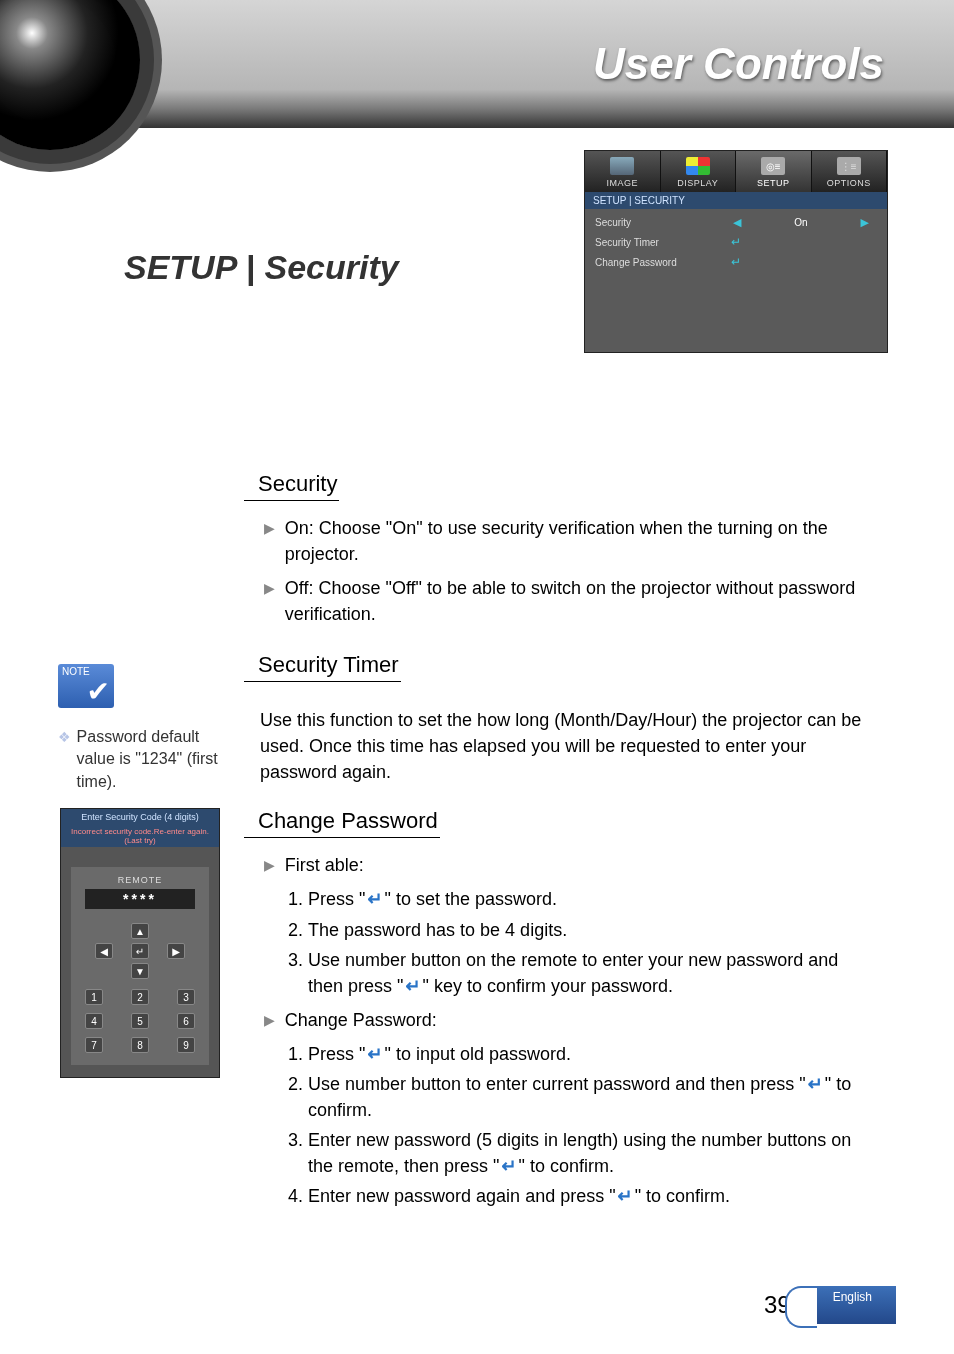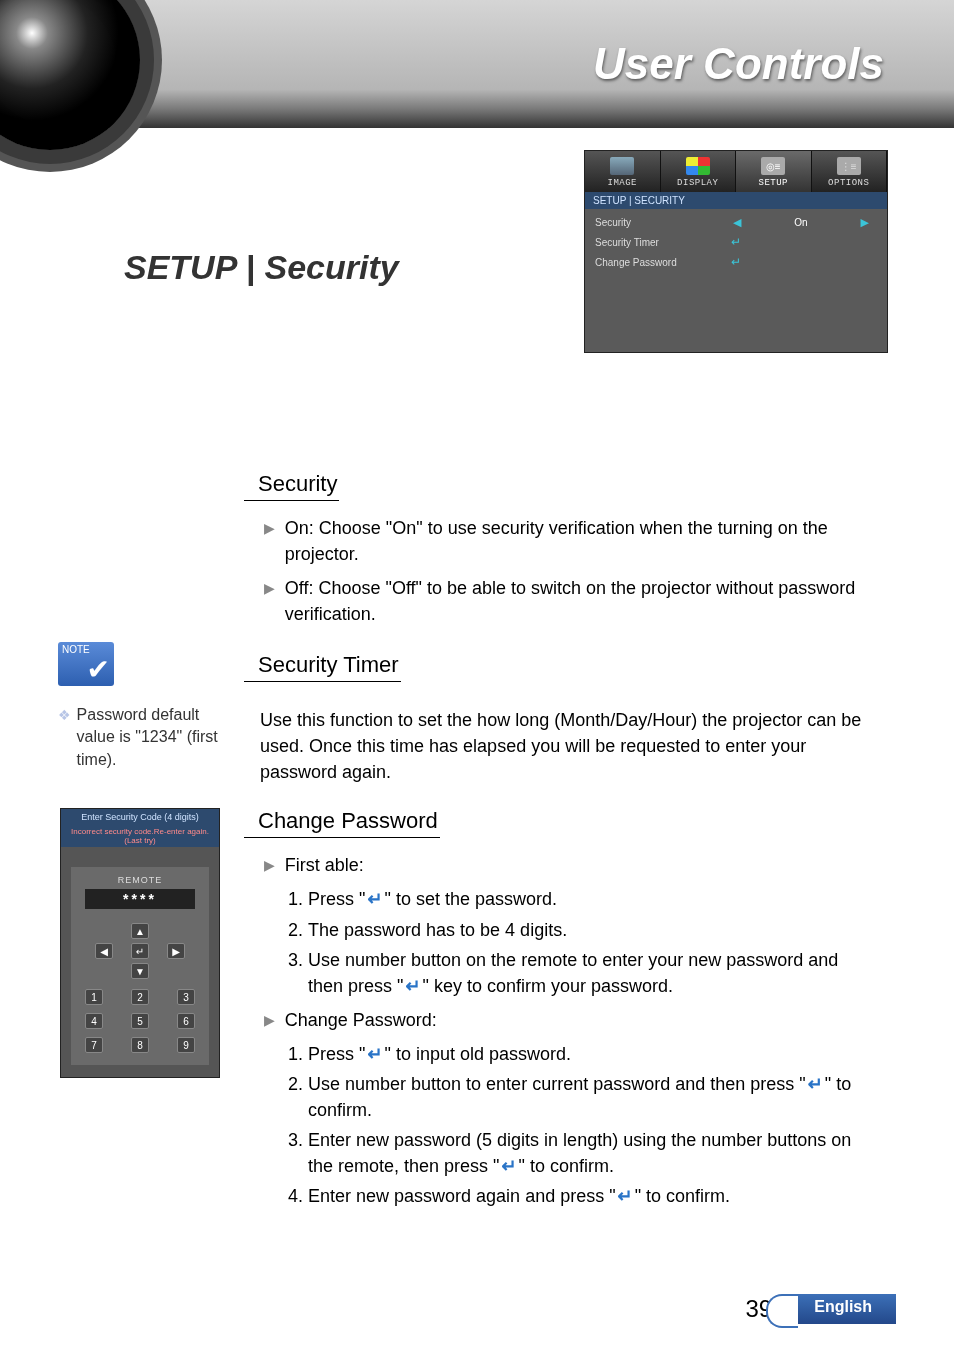--- a/index.html
+++ b/index.html
@@ -73,21 +73,21 @@
     color: #fff;
   }
   .osd-tab-icon {
     width: 24px; height: 18px;
     margin: 0 auto 3px;
     background: #888;
     border-radius: 2px;
     display: flex; align-items: center; justify-content: center;
     font-size: 10px;
   }
-  .osd-tab-label { font-size: 9px; letter-spacing: 0.5px; font-family: Liberation Mono, monospace; }
+  .osd-tab-label { font-size: 9px; letter-spacing: 0.5px; }
   .osd-breadcrumb {
     background: #2d4a6e;
     color: #cfe3ff;
     padding: 3px 8px;
     font-size: 10px;
   }
   .osd-rows { padding: 4px 0 80px; }
   .osd-row {
     display: flex;
     align-items: center;
@@ -137,21 +137,21 @@
     color: #2a74c7;
     font-weight: bold;
     display: inline-block;
     padding: 0 2px;
   }
 
   
   .note-block {
     position: absolute;
     left: 58px;
-    top: 642px;
+    top: 664px;
     width: 180px;
     font-size: 16px;
     color: #333;
   }
   .note-badge {
     background: linear-gradient(to bottom, #5a8bd8, #2d5fb0);
     color: #fff;
     width: 56px;
     border-radius: 3px;
     padding: 2px 4px 2px 4px;
@@ -244,25 +244,24 @@
     align-items: center;
     gap: 12px;
   }
   .page-num {
     font-size: 24px;
     color: #000;
   }
   .lang-pill {
     background: linear-gradient(to bottom, #3c70b8, #23488a);
     color: #fff;
-    font-size: 16px;
-    padding: 4px 24px 8px 30px;
+    font-size: 12px;
+    padding: 4px 24px 20px 30px;
     border-radius: 14px 0 0 14px / 50% 0 0 50%;
     position: relative;
-    font-weight: bold;
   }
   .lang-pill::before {
     content: "";
     position: absolute;
     left: -18px; top: 0;
     width: 30px; height: 100%;
     border: 2px solid #3c70b8;
     border-right: none;
     border-radius: 16px 0 0 16px;
     background: #fff;

